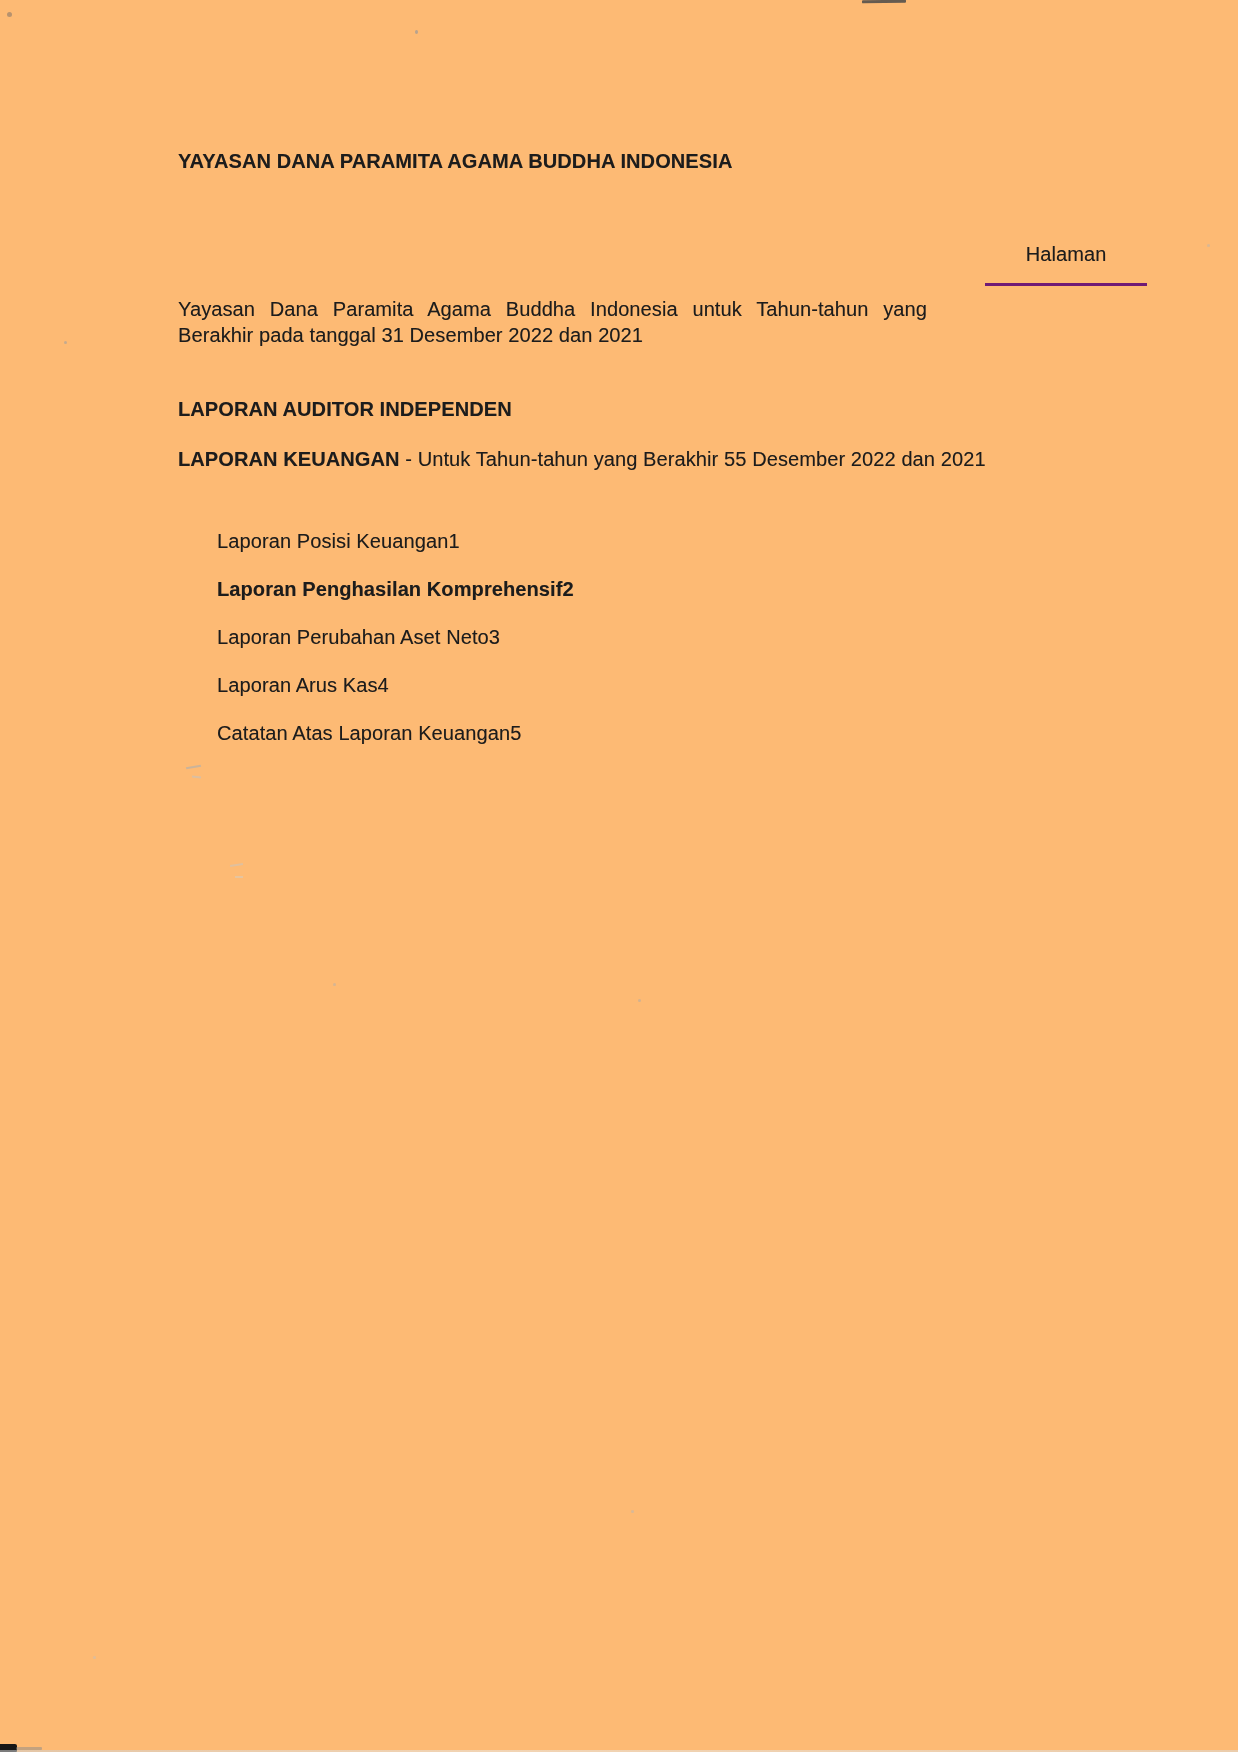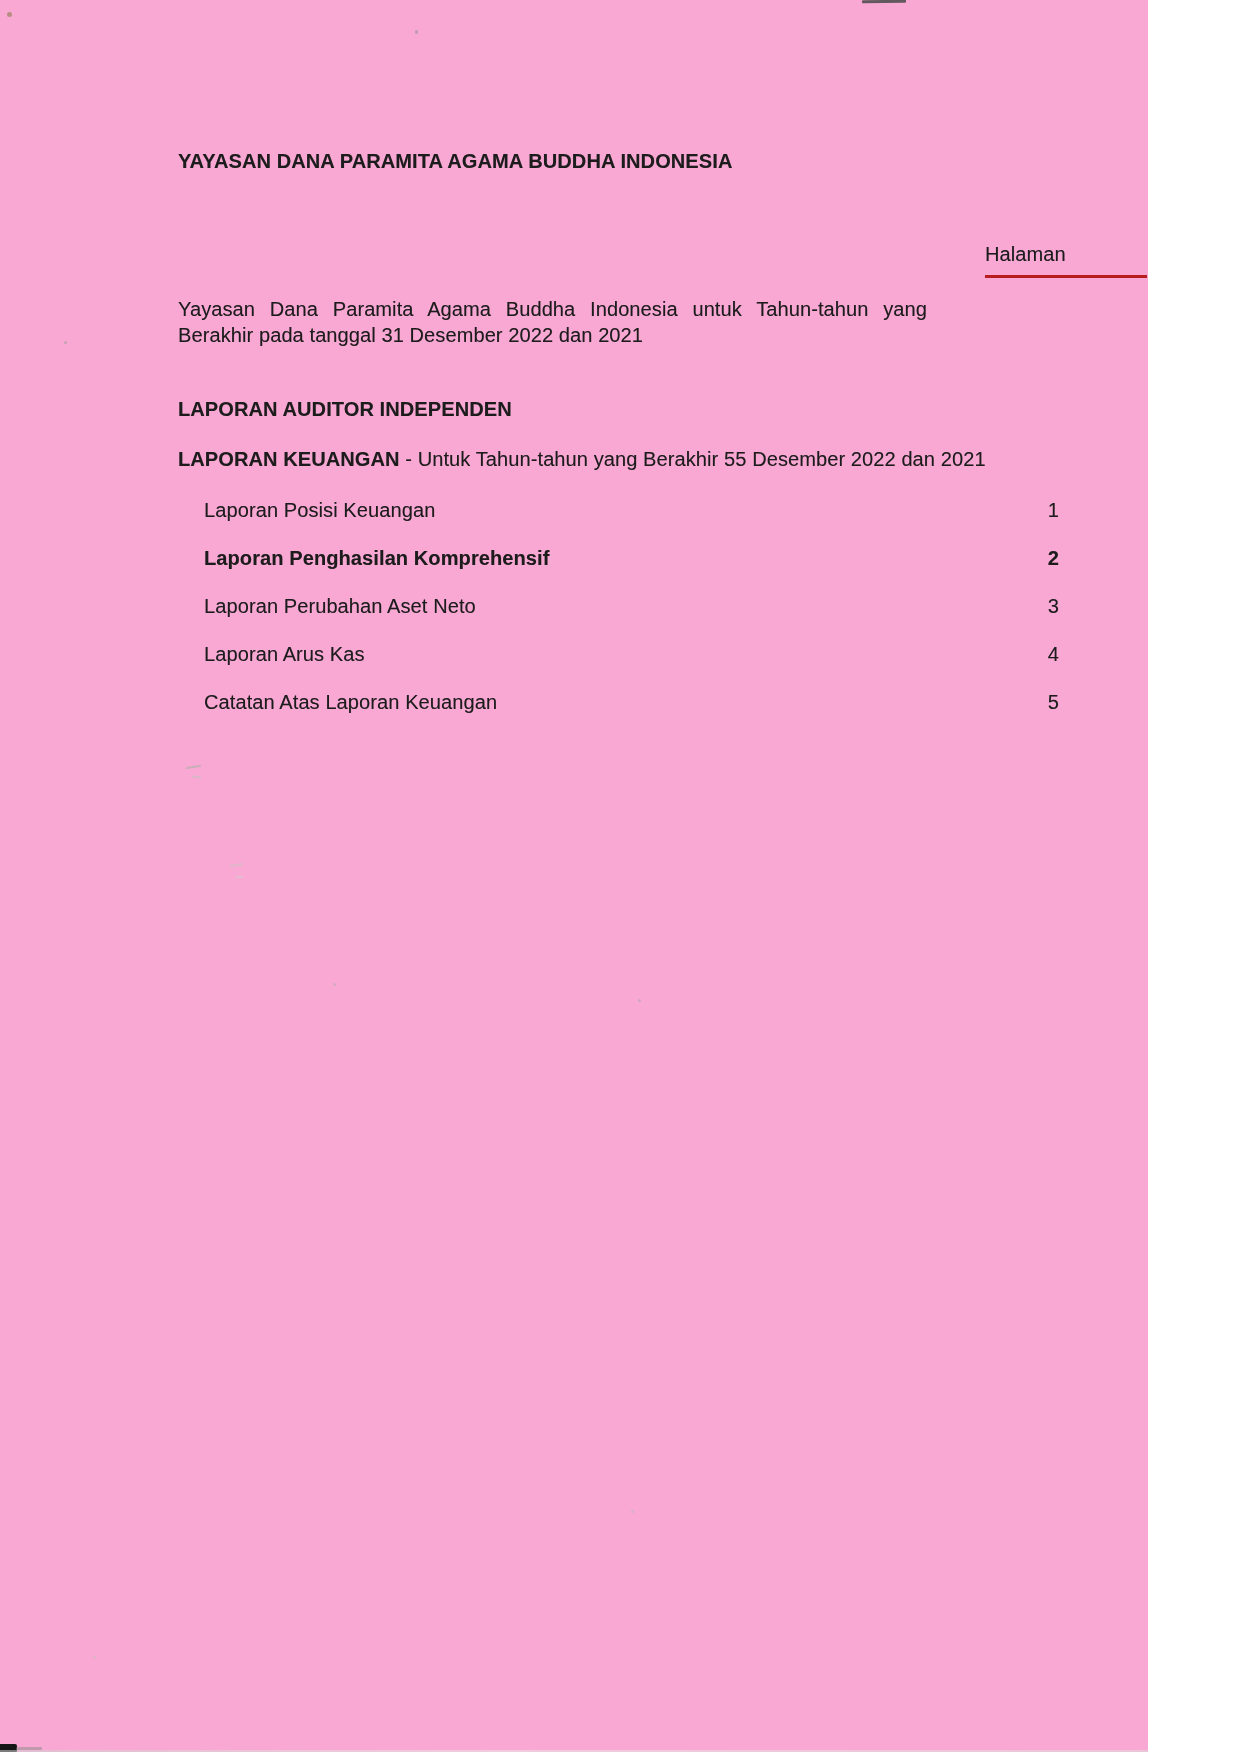--- a/index.html
+++ b/index.html
@@ -3,22 +3,22 @@
 <meta charset="utf-8">
 <style>
   html, body { margin: 0; padding: 0; }
   body {
     width: 1238px; height: 1752px;
     background: #ffffff;
     font-family: "Liberation Sans", "DejaVu Sans", sans-serif;
   }
   .page {
     position: relative;
-    width: 1148px; height: 1752px;
-    background: #f9a8d4;
+    width: 1238px; height: 1752px;
+    background: #fdba74;
     color: #1c1c1c;
     overflow: hidden;
   }
   .txt {
     position: absolute;
     font-size: 20px;
     line-height: 26px;
     letter-spacing: 0.1px;
     color: #1c1c1c;
     text-shadow: 0.2px 0.2px 0.4px rgba(25,25,25,0.35);
@@ -28,43 +28,43 @@
   .org-title { left: 178px; top: 148px; }
   .section-title {
     left: 178px; top: 192px;
     width: 964px;
     padding-bottom: 2px;
     border-bottom: 3px solid #2e2e2e;
   }
   .halaman-box {
     left: 985px; top: 241px;
     width: 162px;
-    text-align: left;
-    padding-bottom: 8px;
-    border-bottom: 3px solid #b91c1c;
+    text-align: center;
+    padding-bottom: 16px;
+    border-bottom: 3px solid #701a75;
   }
   .intro {
     left: 178px; top: 296px;
     width: 749px;
     white-space: normal;
   }
   .intro .line { white-space: nowrap; }
   .intro .line.justified {
     white-space: normal;
     text-align: justify;
     text-align-last: justify;
   }
   .auditor-heading { left: 178px; top: 396px; }
   .keuangan-heading { left: 178px; top: 446px; }
   .toc-row {
-    left: 204px;
+    left: 217px;
     width: 855px;
     display: flex;
-    justify-content: space-between;
     align-items: baseline;
+    margin-top: 31px;
   }
   .toc-row .page-num { text-align: right; }
 
   
   .artifact { position: absolute; pointer-events: none; }
   .art-top-dash {
     left: 862px; top: 0; width: 44px; height: 3px;
     background: #4a4a4a; border-radius: 1px; opacity: 0.85;
     transform: rotate(-1deg);
   }

